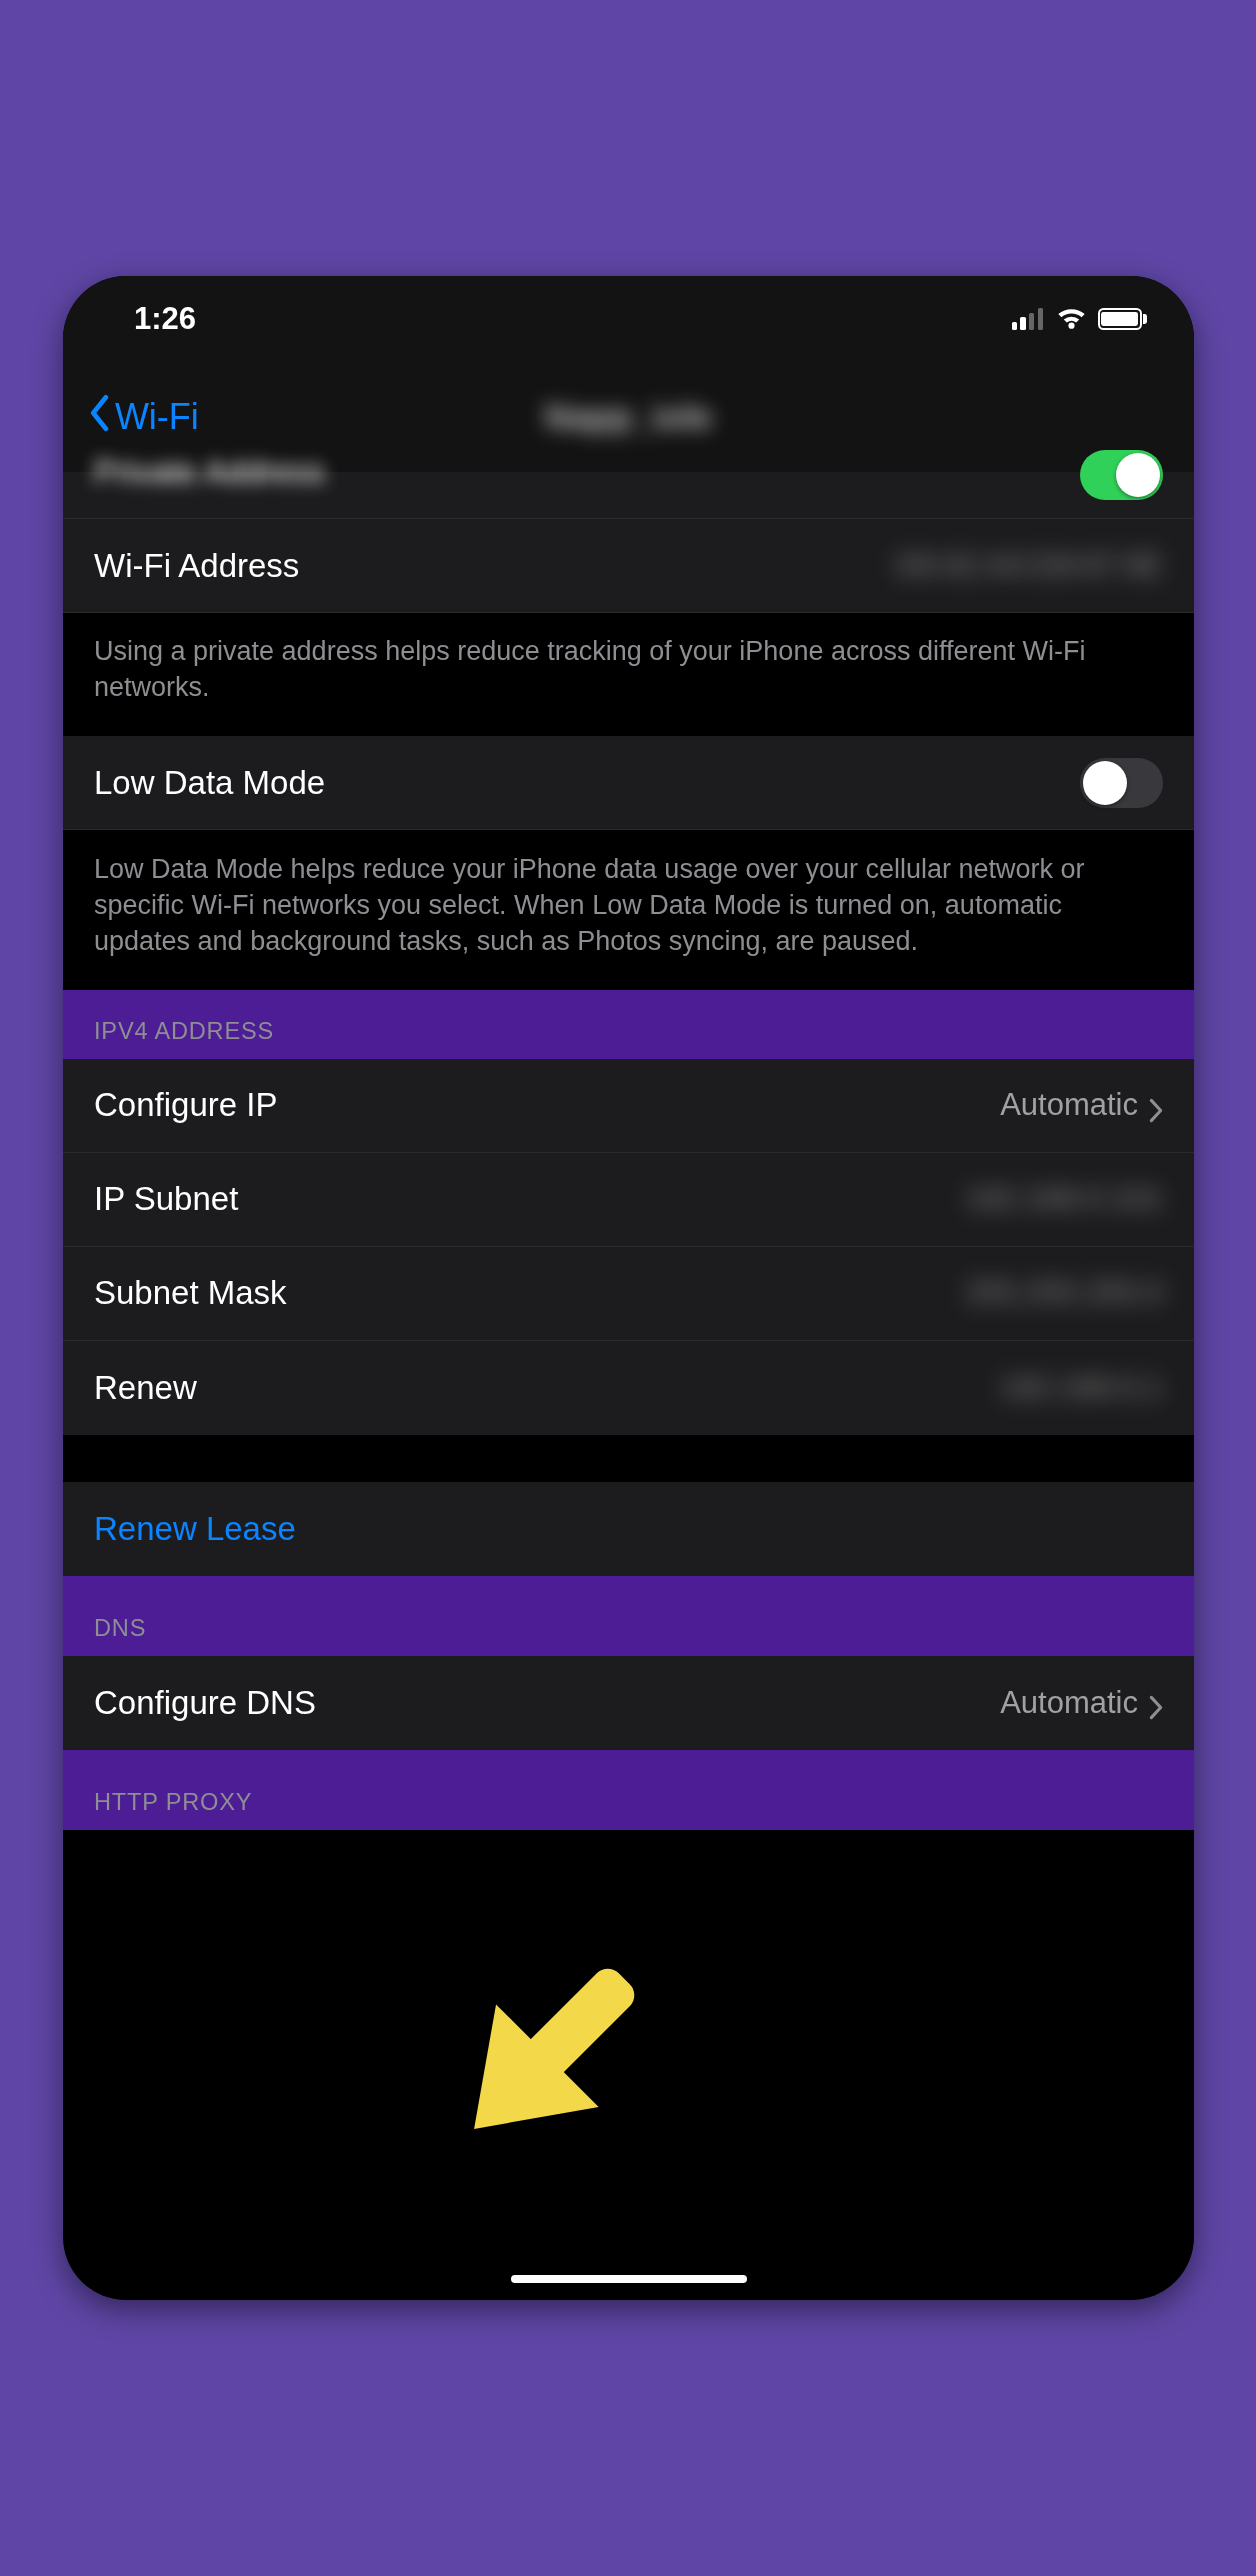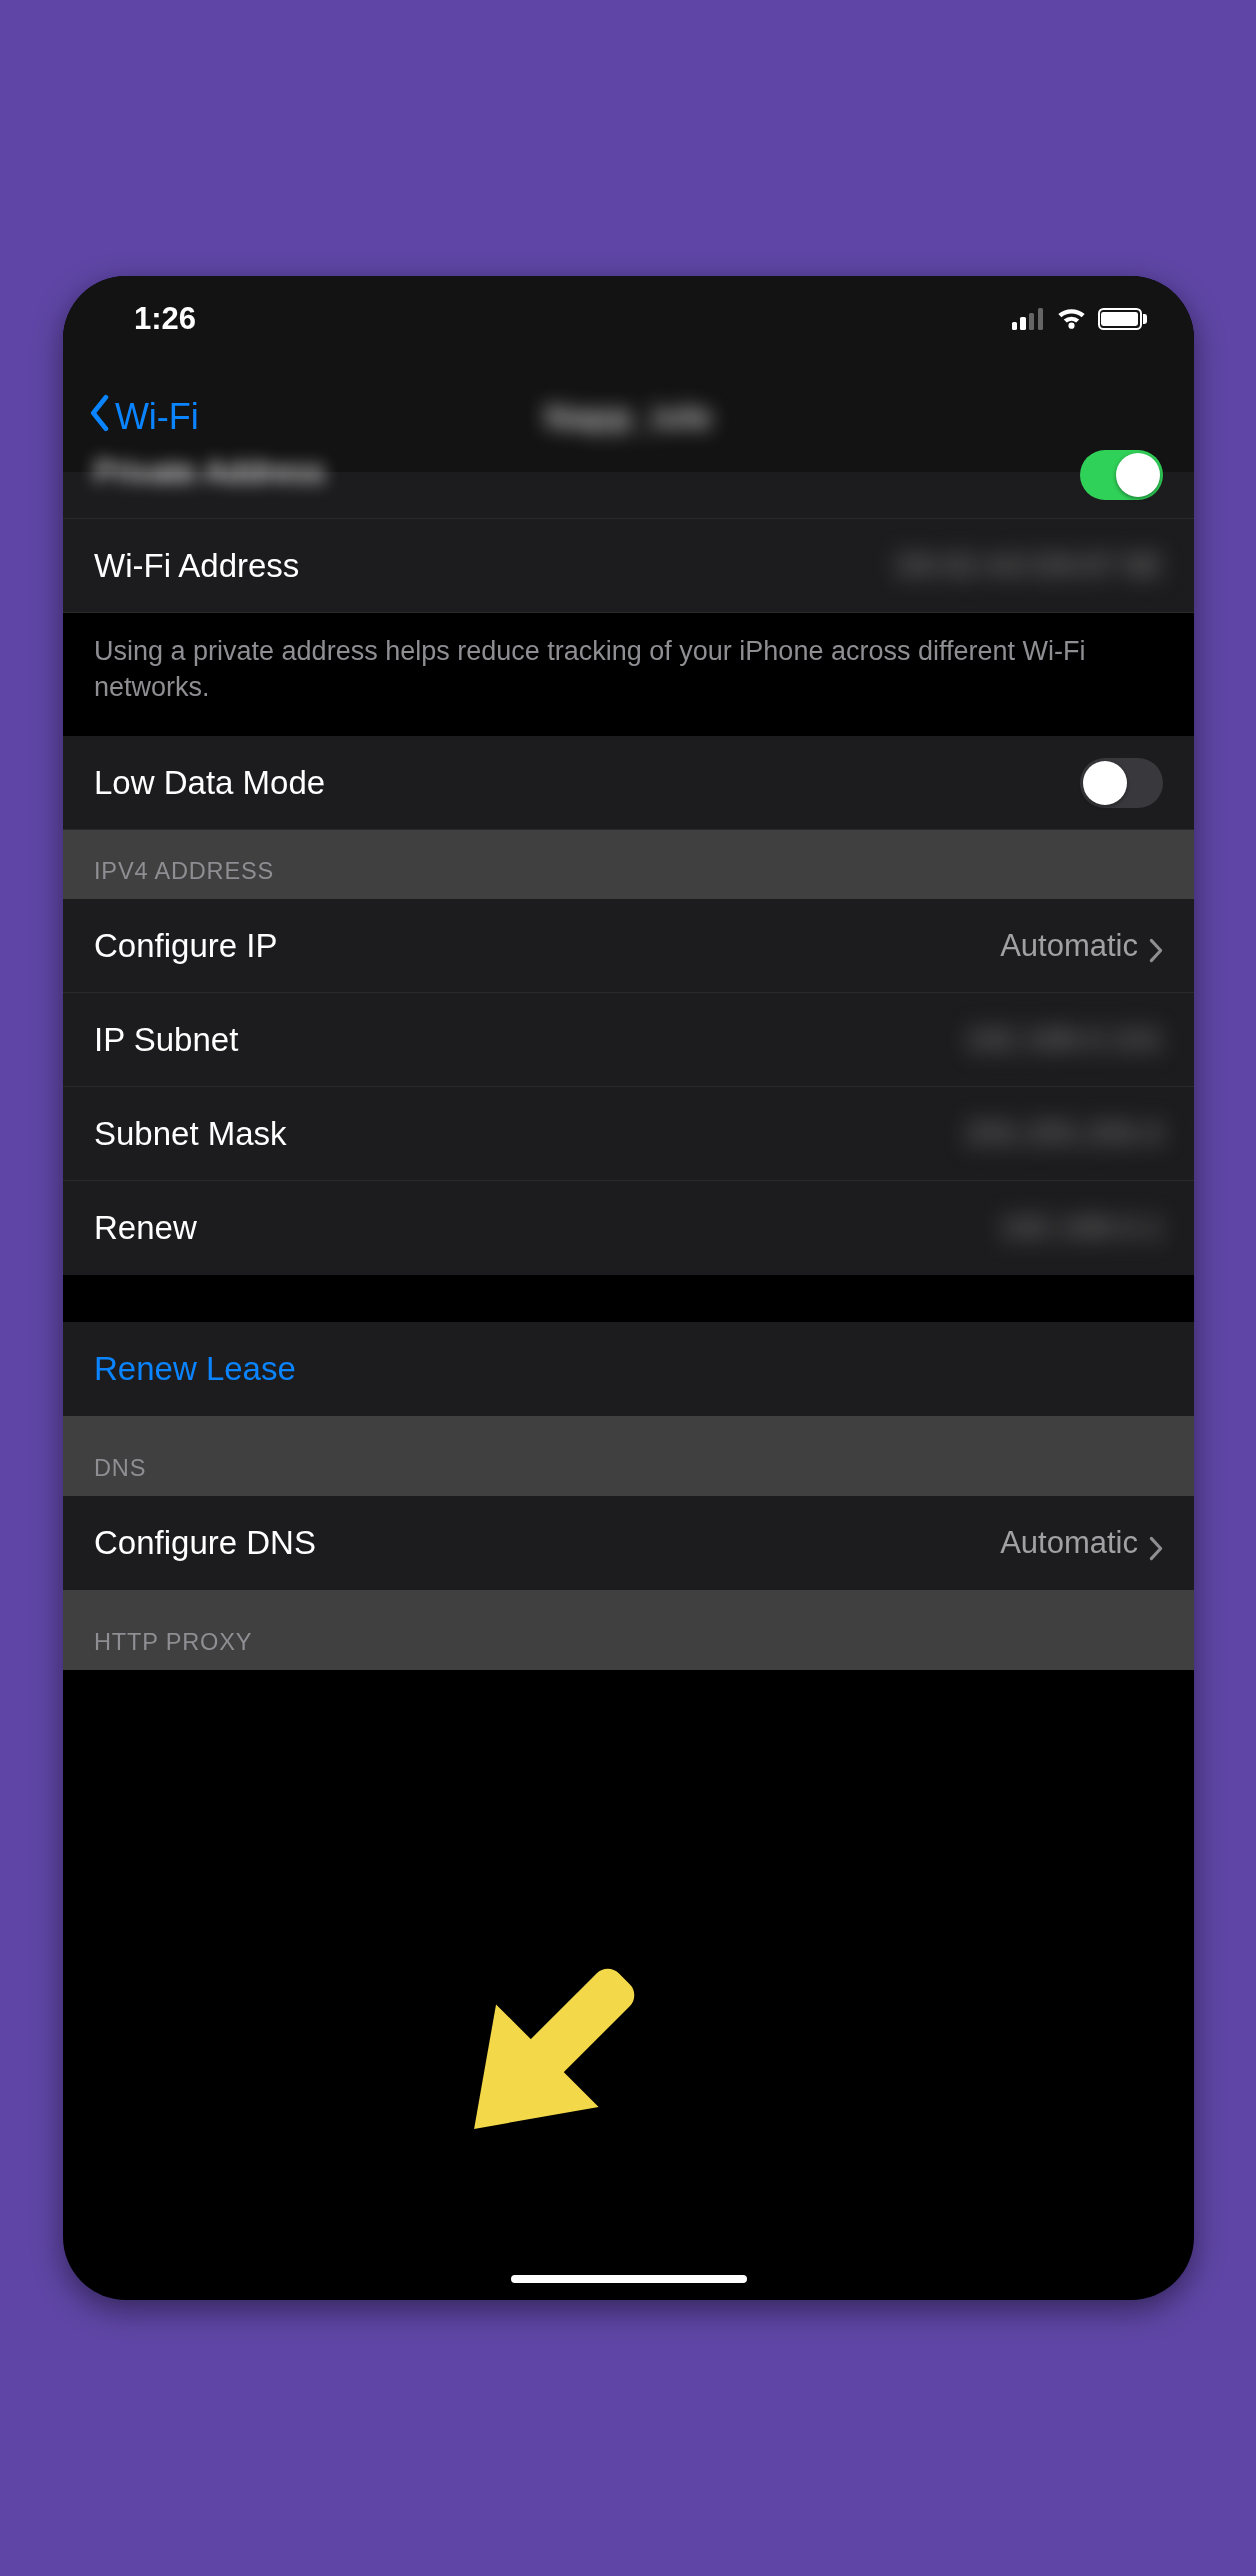--- a/index.html
+++ b/index.html
@@ -127,21 +127,21 @@
 
   .footer-text {
     background:#000;
     color:#8e8e93;
     font-size: 27px;
     line-height: 36px;
     padding: 20.4px 31px 31px 31px;
   }
 
   .section-header {
-    background:#404040;
+    background:#4c1d95;
     color:#8e8e93;
     font-size: 23.6px;
     letter-spacing: 0.8px;
     padding: 39px 31px 14px 31px;
     text-transform: uppercase;
   }
   .section-header.tight { padding-top: 28px; }
 
   .row .right-group { display:flex; align-items:center; gap:11px; }
   .chevron {
@@ -227,20 +227,21 @@
       <span class="label">Wi-Fi Address</span>
       <span class="value blur">D6:92:A0:D8:87:9E</span>
     </div>
 
     <div class="footer-text">Using a private address helps reduce tracking of your iPhone across different Wi-Fi networks.</div>
 
     <div class="row">
       <span class="label">Low Data Mode</span>
       <div class="toggle" data-on="false"></div>
     </div>
+    <div class="footer-text">Low Data Mode helps reduce your iPhone data usage over your cellular network or specific Wi-Fi networks you select. When Low Data Mode is turned on, automatic updates and background tasks, such as Photos syncing, are paused.</div>
 
     <div class="section-header tight">IPV4 ADDRESS</div>
 
     <div class="row clickable">
       <span class="label">Configure IP</span>
       <span class="right-group">
         <span class="value">Automatic</span>
         <span class="chevron">
           <svg viewBox="0 0 18 32">
               <polyline points="3,3 15,16 3,29" stroke="#8e8e93" stroke-width="4" fill="none" stroke-linecap="round" stroke-linejoin="round"></polyline>

